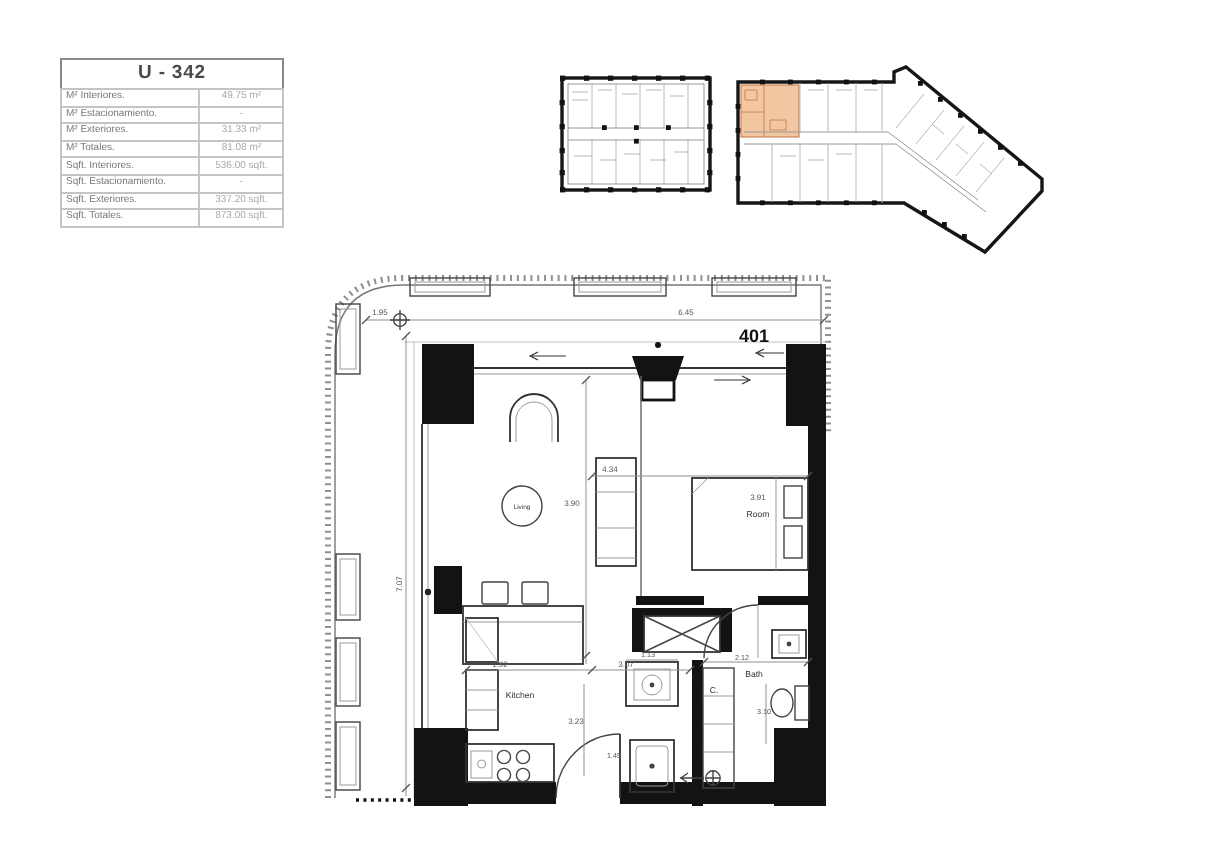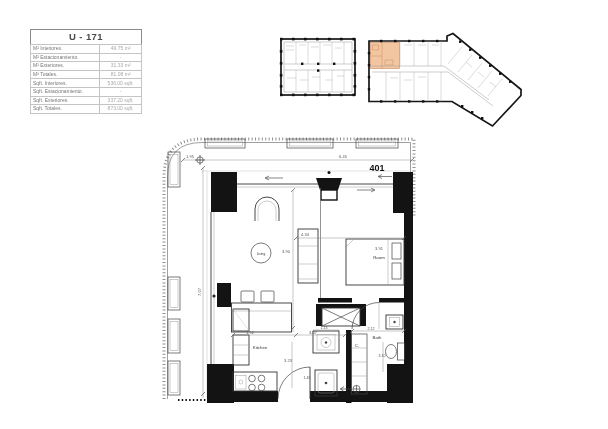--- a/index.html
+++ b/index.html
@@ -36,21 +36,21 @@
   .kp-line2{stroke:#989898;stroke-width:.5;fill:none;}
   .kp-col{fill:#111;stroke:none;}
 </style>
 </head>
 <body>
 
 <div class="sheet">
 
   
   <div class="info-table">
-    <div class="it-title">U - 171</div>
+    <div class="it-title">U - 342</div>
     <table>
       <tbody>
           <tr>
             <td class="lbl">M² Interiores.</td>
             <td class="val">49.75 m²</td>
           </tr>
       <tr>
             <td class="lbl">M² Estacionamiento.</td>
             <td class="val">-</td>
           </tr>

